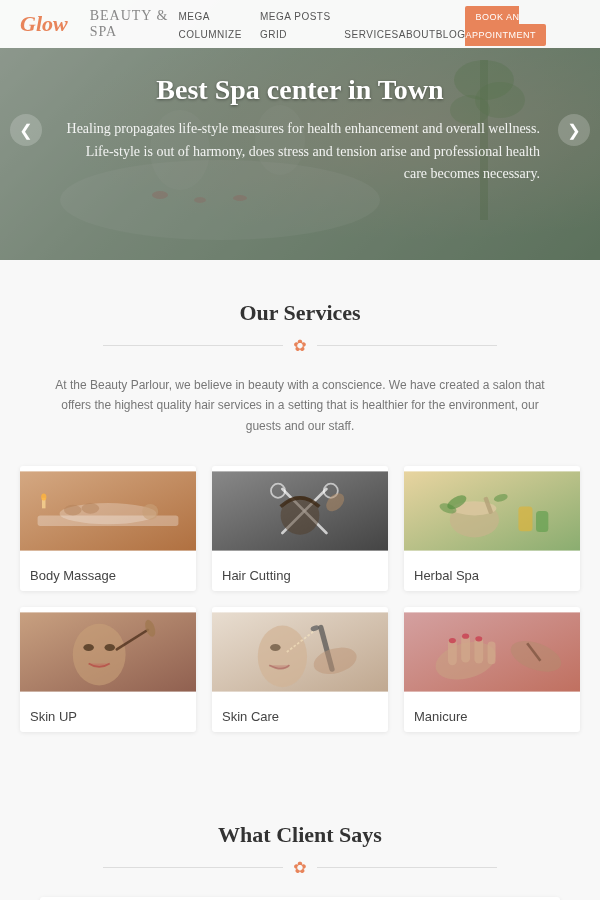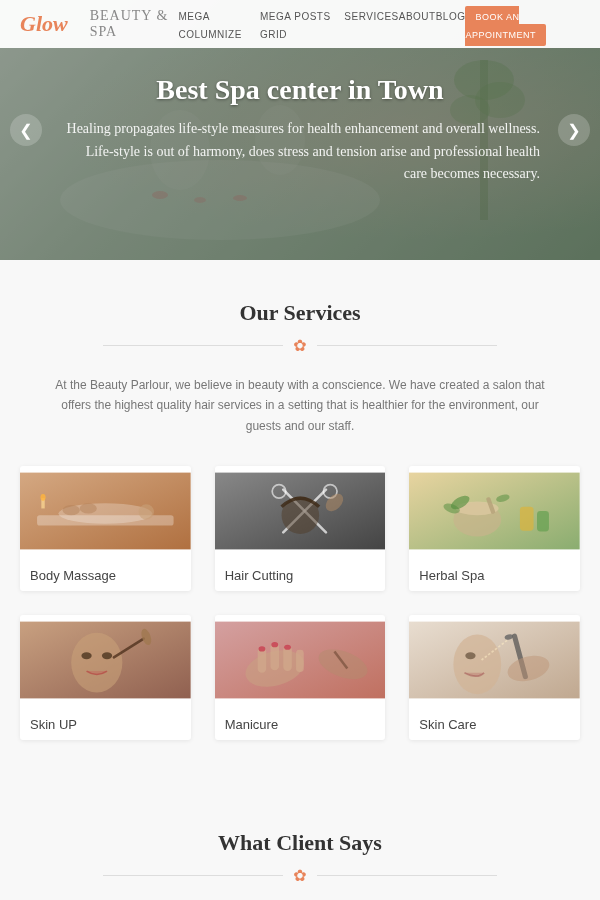--- a/index.html
+++ b/index.html
@@ -30,21 +30,21 @@
       font-weight: bold;
     }
     .logo-sub {
       font-size: 14px;
       color: #888;
       letter-spacing: 1px;
       text-transform: uppercase;
     }
     .nav-links {
       display: flex;
-      align-items: flex-start;
+      align-items: flex-end;
       gap: 0;
       list-style: none;
     }
     .nav-links li a {
       text-decoration: none;
       color: #555;
       font-size: 10px;
       font-family: Arial, sans-serif;
       text-transform: uppercase;
       letter-spacing: 0.5px;
@@ -160,21 +160,21 @@
       font-family: Arial, sans-serif;
       max-width: 500px;
       margin-left: auto;
       margin-right: auto;
     }
 
     
     .services-grid {
       display: grid;
       grid-template-columns: repeat(3, 1fr);
-      gap: 24px;
+      gap: 16px;
       margin-bottom: 10px;
     }
     .service-card {
       background: white;
       border-radius: 3px;
       overflow: hidden;
       box-shadow: 0 1px 4px rgba(0,0,0,0.08);
     }
 
     .service-label {
@@ -356,20 +356,46 @@
         <ellipse cx="148" cy="18" rx="5" ry="10" fill="rgba(160,120,80,0.8)" transform="rotate(-20,148,18)"></ellipse>
 
         <path d="M78,58 Q90,66 102,58" stroke="rgba(180,60,60,0.6)" stroke-width="2" fill="rgba(200,80,80,0.3)"></path>
       </svg>
       <div class="service-label">Skin UP</div>
     </div>
 
     <div class="service-card">
       <svg class="svc-svg" viewBox="0 0 200 90">
         <defs>
+          <linearGradient id="g6" x1="0%" y1="0%" x2="100%" y2="100%">
+            <stop offset="0%" style="stop-color:#e8ddd0"></stop>
+            <stop offset="100%" style="stop-color:#c0a890"></stop>
+          </linearGradient>
+        </defs>
+        <rect width="200" height="90" fill="url(#g6)"></rect>
+
+        <ellipse cx="80" cy="50" rx="28" ry="35" fill="rgba(210,180,150,0.7)"></ellipse>
+
+        <ellipse cx="72" cy="40" rx="6" ry="4" fill="rgba(80,60,40,0.6)"></ellipse>
+
+        <path d="M65,60 Q80,68 88,60" stroke="rgba(160,80,80,0.5)" stroke-width="2" fill="rgba(180,90,90,0.3)"></path>
+
+        <rect x="120" y="15" width="6" height="55" rx="3" fill="rgba(80,80,80,0.7)" transform="rotate(-15,120,15)"></rect>
+        <ellipse cx="117" cy="18" rx="5" ry="3" fill="rgba(100,100,100,0.8)" transform="rotate(-15,117,18)"></ellipse>
+
+        <line x1="115" y1="22" x2="85" y2="45" stroke="rgba(255,240,200,0.5)" stroke-width="2" stroke-dasharray="3,2"></line>
+
+        <ellipse cx="140" cy="55" rx="25" ry="14" fill="rgba(190,150,120,0.5)" transform="rotate(-15,140,55)"></ellipse>
+      </svg>
+      <div class="service-label">Skin Care</div>
+    </div>
+
+    <div class="service-card">
+      <svg class="svc-svg" viewBox="0 0 200 90">
+        <defs>
           <linearGradient id="g5" x1="0%" y1="0%" x2="100%" y2="100%">
             <stop offset="0%" style="stop-color:#d4a0a0"></stop>
             <stop offset="100%" style="stop-color:#c07060"></stop>
           </linearGradient>
         </defs>
         <rect width="200" height="90" fill="url(#g5)"></rect>
 
         <ellipse cx="70" cy="55" rx="35" ry="20" fill="rgba(200,160,130,0.6)" transform="rotate(-15,70,55)"></ellipse>
 
         <rect x="50" y="30" width="10" height="30" rx="5" fill="rgba(210,170,140,0.7)"></rect>
@@ -380,46 +406,20 @@
         <ellipse cx="55" cy="32" rx="4" ry="3" fill="rgba(200,60,80,0.8)"></ellipse>
         <ellipse cx="70" cy="27" rx="4" ry="3" fill="rgba(200,60,80,0.8)"></ellipse>
         <ellipse cx="85" cy="30" rx="4" ry="3" fill="rgba(200,60,80,0.8)"></ellipse>
 
         <ellipse cx="150" cy="50" rx="30" ry="15" fill="rgba(180,140,110,0.5)" transform="rotate(20,150,50)"></ellipse>
         <line x1="140" y1="35" x2="155" y2="55" stroke="rgba(120,80,60,0.7)" stroke-width="3"></line>
       </svg>
       <div class="service-label">Manicure</div>
     </div>
 
-    <div class="service-card">
-      <svg class="svc-svg" viewBox="0 0 200 90">
-        <defs>
-          <linearGradient id="g6" x1="0%" y1="0%" x2="100%" y2="100%">
-            <stop offset="0%" style="stop-color:#e8ddd0"></stop>
-            <stop offset="100%" style="stop-color:#c0a890"></stop>
-          </linearGradient>
-        </defs>
-        <rect width="200" height="90" fill="url(#g6)"></rect>
-
-        <ellipse cx="80" cy="50" rx="28" ry="35" fill="rgba(210,180,150,0.7)"></ellipse>
-
-        <ellipse cx="72" cy="40" rx="6" ry="4" fill="rgba(80,60,40,0.6)"></ellipse>
-
-        <path d="M65,60 Q80,68 88,60" stroke="rgba(160,80,80,0.5)" stroke-width="2" fill="rgba(180,90,90,0.3)"></path>
-
-        <rect x="120" y="15" width="6" height="55" rx="3" fill="rgba(80,80,80,0.7)" transform="rotate(-15,120,15)"></rect>
-        <ellipse cx="117" cy="18" rx="5" ry="3" fill="rgba(100,100,100,0.8)" transform="rotate(-15,117,18)"></ellipse>
-
-        <line x1="115" y1="22" x2="85" y2="45" stroke="rgba(255,240,200,0.5)" stroke-width="2" stroke-dasharray="3,2"></line>
-
-        <ellipse cx="140" cy="55" rx="25" ry="14" fill="rgba(190,150,120,0.5)" transform="rotate(-15,140,55)"></ellipse>
-      </svg>
-      <div class="service-label">Skin Care</div>
-    </div>
-
   </div>
 </section>
 
 <section class="testimonials-section">
   <h2 class="section-title">What Client Says</h2>
   <div class="section-divider">
     <span class="section-divider-icon">✿</span>
   </div>
   <div class="testimonial-card">
     

